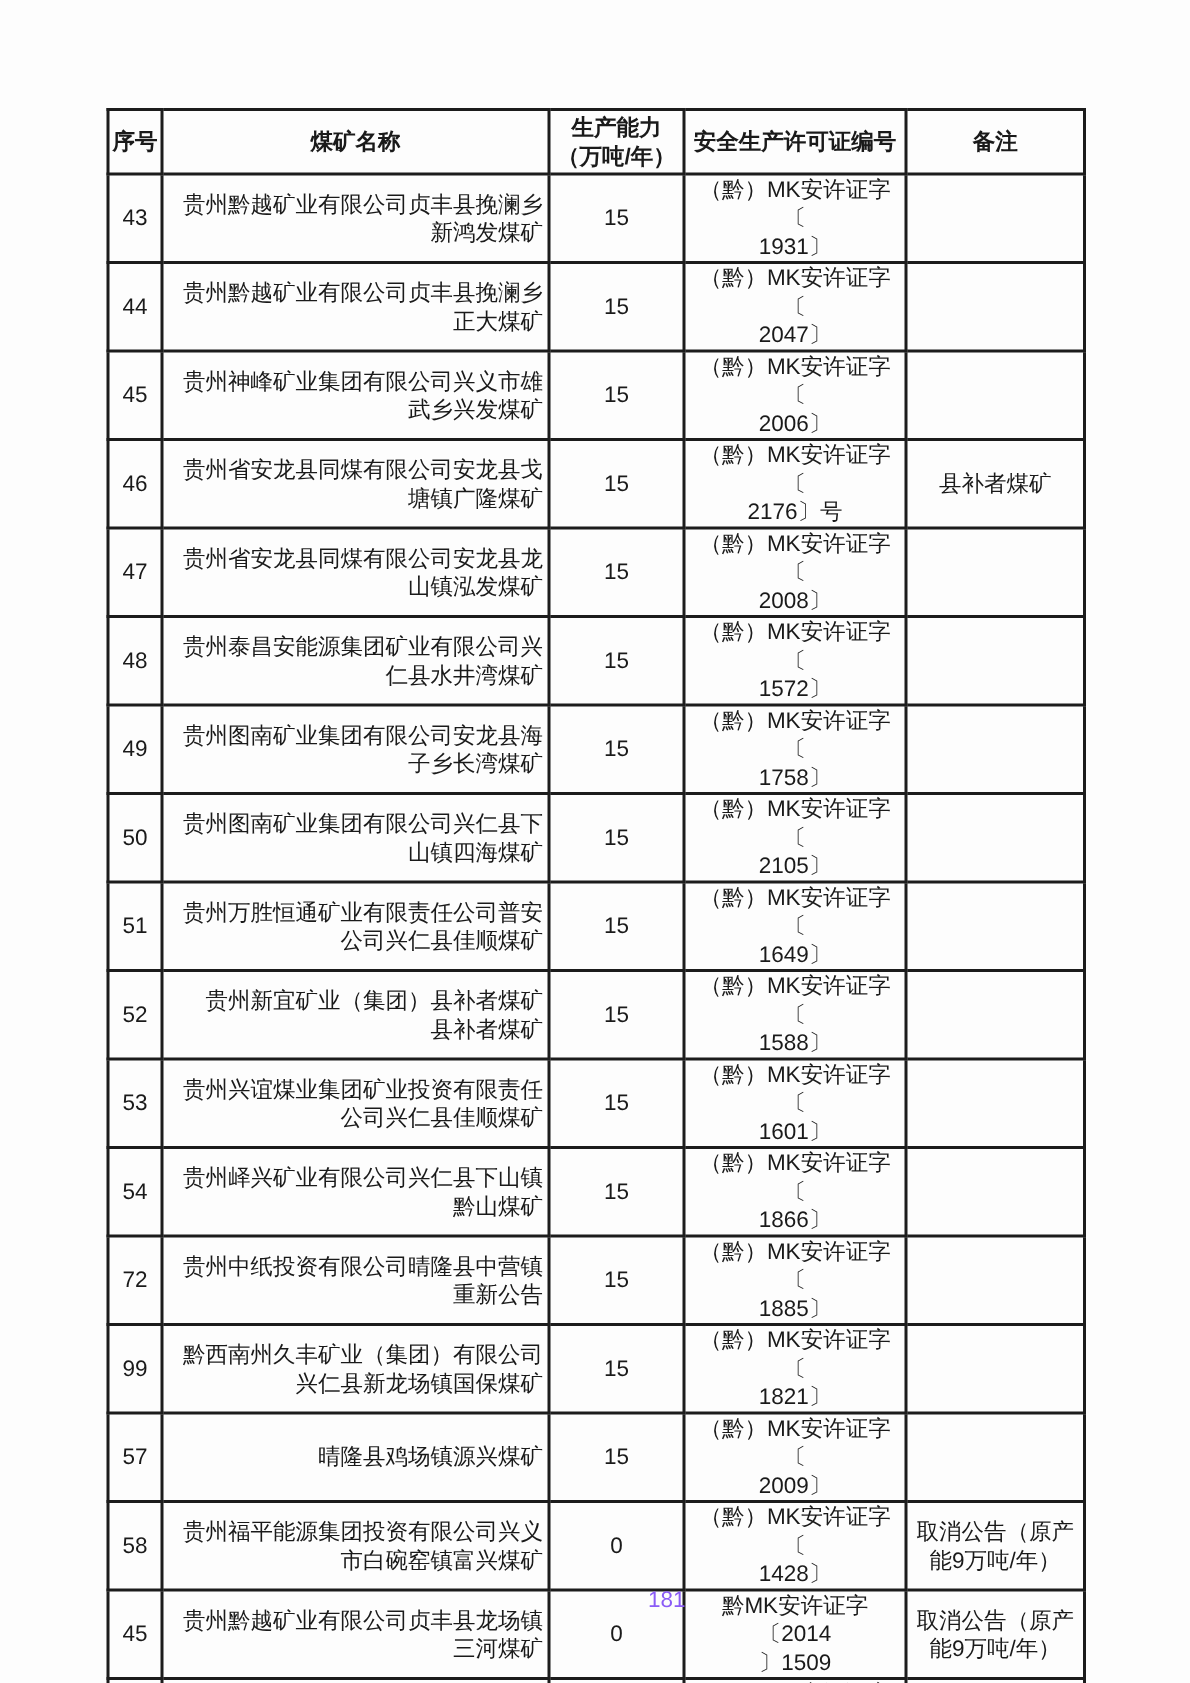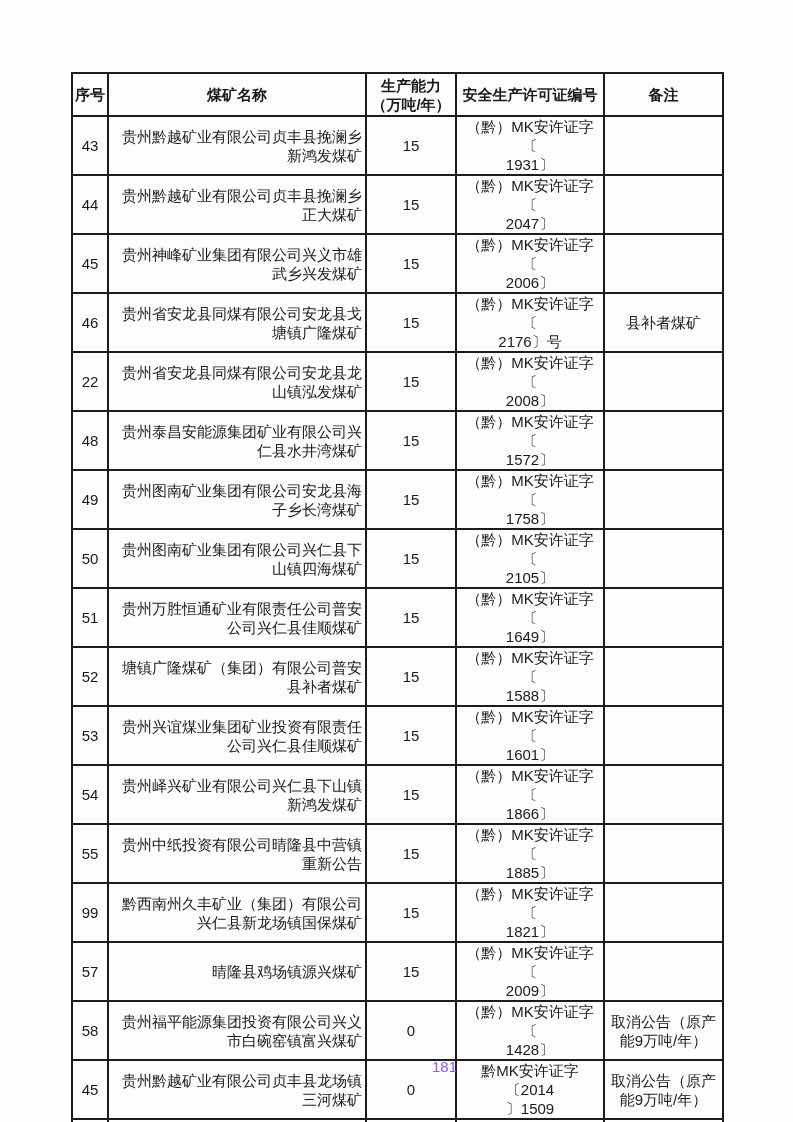--- a/index.html
+++ b/index.html
@@ -121,21 +121,21 @@
     <td class="c-index">46</td>
     <td class="c-name">贵州省安龙县同煤有限公司安龙县戈
 塘镇广隆煤矿</td>
     <td class="c-cap">15</td>
     <td class="c-lic">（黔）MK安许证字〔
 2176〕号</td>
     <td class="c-rem">县补者煤矿</td>
   </tr>
 
   <tr>
-    <td class="c-index">22</td>
+    <td class="c-index">47</td>
     <td class="c-name">贵州省安龙县同煤有限公司安龙县龙
 山镇泓发煤矿</td>
     <td class="c-cap">15</td>
     <td class="c-lic">（黔）MK安许证字〔
 2008〕</td>
     <td class="c-rem"></td>
   </tr>
 
   <tr>
     <td class="c-index">48</td>
@@ -172,50 +172,50 @@
     <td class="c-name">贵州万胜恒通矿业有限责任公司普安
 公司兴仁县佳顺煤矿</td>
     <td class="c-cap">15</td>
     <td class="c-lic">（黔）MK安许证字〔
 1649〕</td>
     <td class="c-rem"></td>
   </tr>
 
   <tr>
     <td class="c-index">52</td>
-    <td class="c-name">塘镇广隆煤矿（集团）有限公司普安
+    <td class="c-name">贵州新宜矿业（集团）县补者煤矿
 县补者煤矿</td>
     <td class="c-cap">15</td>
     <td class="c-lic">（黔）MK安许证字〔
 1588〕</td>
     <td class="c-rem"></td>
   </tr>
 
   <tr>
     <td class="c-index">53</td>
     <td class="c-name">贵州兴谊煤业集团矿业投资有限责任
 公司兴仁县佳顺煤矿</td>
     <td class="c-cap">15</td>
     <td class="c-lic">（黔）MK安许证字〔
 1601〕</td>
     <td class="c-rem"></td>
   </tr>
 
   <tr>
     <td class="c-index">54</td>
     <td class="c-name">贵州峄兴矿业有限公司兴仁县下山镇
-新鸿发煤矿</td>
+黔山煤矿</td>
     <td class="c-cap">15</td>
     <td class="c-lic">（黔）MK安许证字〔
 1866〕</td>
     <td class="c-rem"></td>
   </tr>
 
   <tr>
-    <td class="c-index">55</td>
+    <td class="c-index">72</td>
     <td class="c-name">贵州中纸投资有限公司晴隆县中营镇
 重新公告</td>
     <td class="c-cap">15</td>
     <td class="c-lic">（黔）MK安许证字〔
 1885〕</td>
     <td class="c-rem"></td>
   </tr>
 
   <tr>
     <td class="c-index">99</td>

